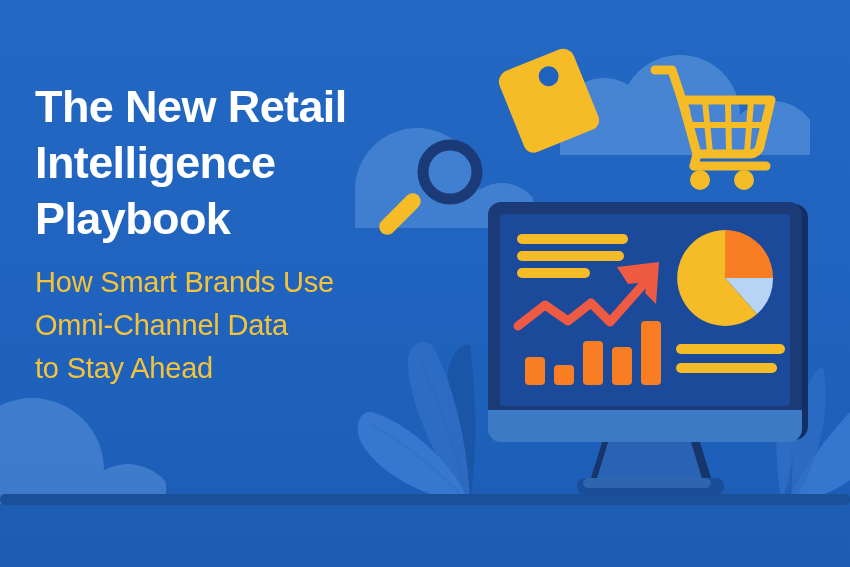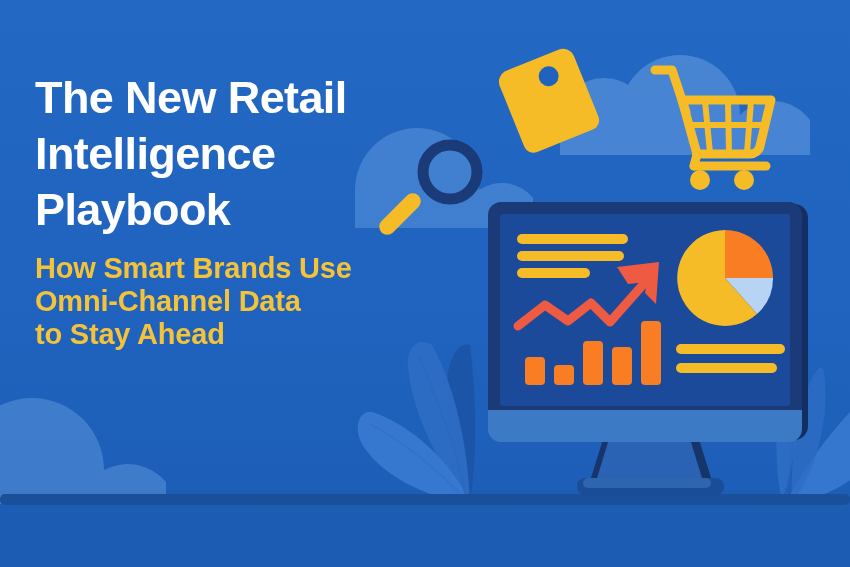--- a/index.html
+++ b/index.html
@@ -14,38 +14,38 @@
     overflow: hidden;
     background: #1f63be;
     font-family: "Liberation Sans", sans-serif;
   }
   .svg-full { position: absolute; left: 0; top: 0; width: 850px; height: 567px; }
 
   
   #text-block {
     position: absolute;
     left: 35px;
-    top: 70px;
+    top: 79px;
     width: 400px;
     z-index: 40;
   }
   #headline {
     color: #ffffff;
     font-size: 45px;
     line-height: 56px;
     font-weight: 700;
     letter-spacing: -0.6px;
     margin: 0;
     white-space: pre-line;
   }
   #subhead {
     color: #f5c339;
     font-size: 29px;
-    line-height: 33px;
-    font-weight: 700;
+    line-height: 43px;
+    font-weight: 400;
     letter-spacing: -0.2px;
     margin: 14px 0 0 0;
     white-space: pre-line;
   }
 </style>
 </head>
 <body>
 
 <div id="stage">
 

